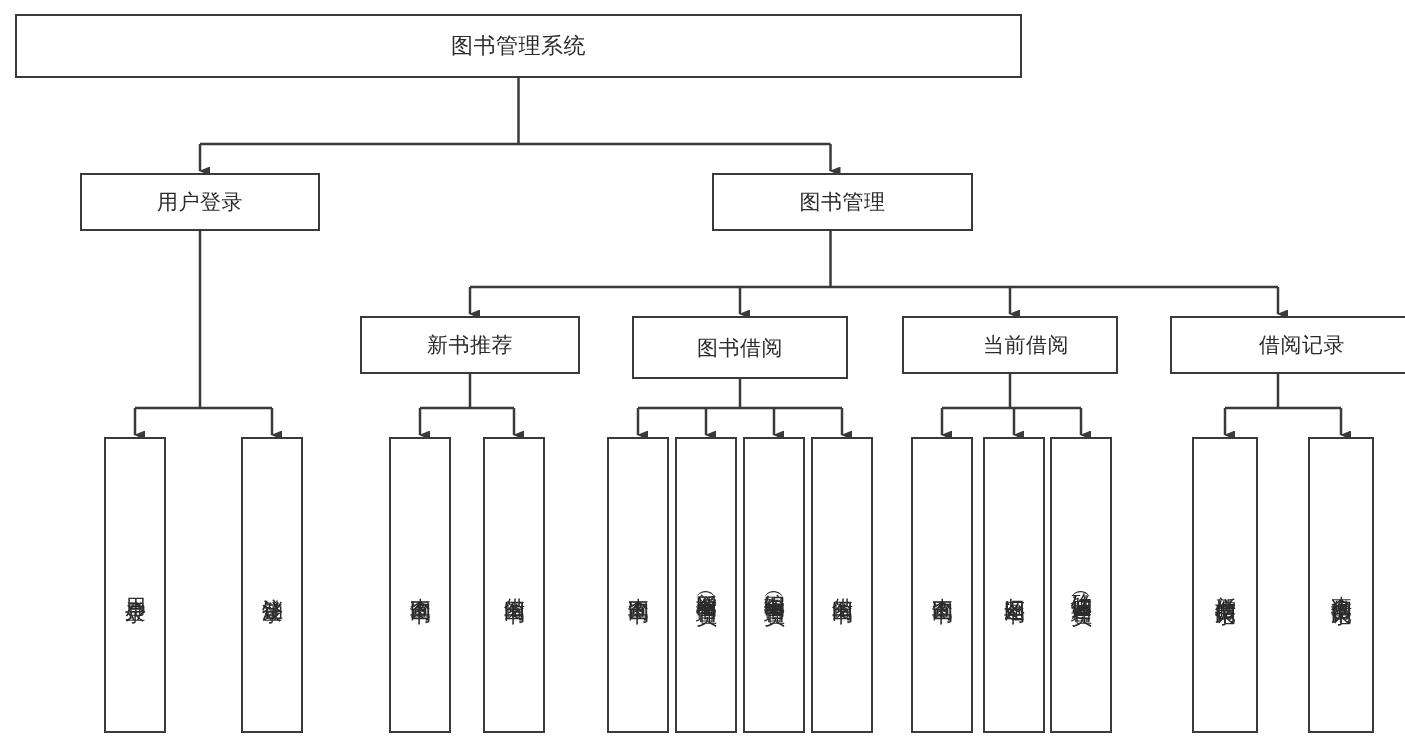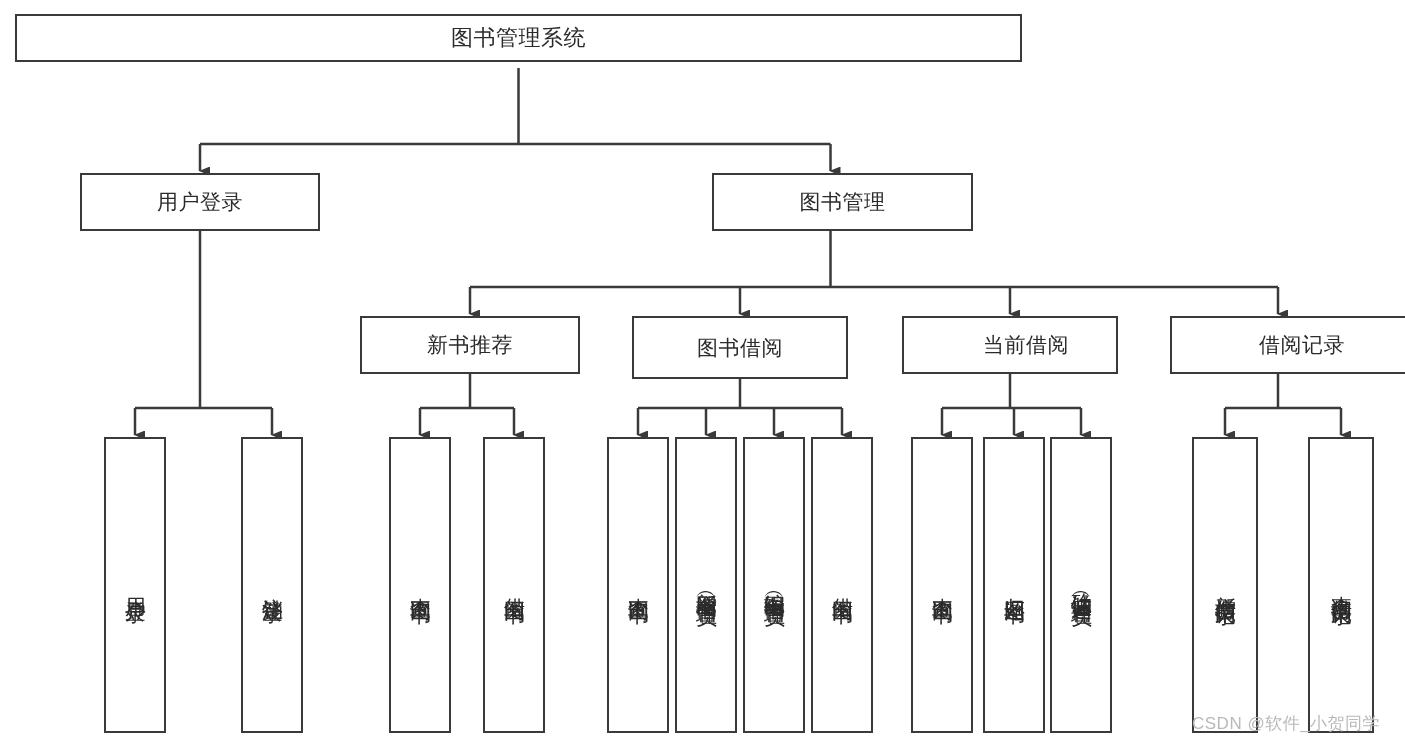--- a/index.html
+++ b/index.html
@@ -103,21 +103,21 @@
         <path d="M1014,408 L1014,435" marker-end="url(#arrowhead)"></path>
         <path d="M1081,408 L1081,435" marker-end="url(#arrowhead)"></path>
         <path d="M1278,374 L1278,408"></path>
         <path d="M1225,408 L1341,408"></path>
         <path d="M1225,408 L1225,435" marker-end="url(#arrowhead)"></path>
         <path d="M1341,408 L1341,435" marker-end="url(#arrowhead)"></path>
       </g>
   </svg>
 
   <div id="nodes-layer">
-      <div class="node-box node-root" style="left: 15px; top: 14px; width: 1007px; height: 48px; text-align: right;">
+      <div class="node-box node-root" style="left: 15px; top: 14px; width: 1007px; height: 64px; text-align: right;">
         <span class="node-h">图书管理系统</span>
       </div>
       <div class="node-box" style="left: 80px; top: 173px; width: 240px; height: 58px;">
         <span class="node-h">用户登录</span>
       </div>
       <div class="node-box" style="left: 712px; top: 173px; width: 261px; height: 58px;">
         <span class="node-h">图书管理</span>
       </div>
       <div class="node-box" style="left: 360px; top: 316px; width: 220px; height: 58px;">
         <span class="node-h">新书推荐</span>
@@ -165,15 +165,14 @@
         <span class="node-v">确认归还（管理员）</span>
       </div>
       <div class="node-box" style="left: 1192px; top: 437px; width: 66px; height: 296px;">
         <span class="node-v">新增借阅记录</span>
       </div>
       <div class="node-box" style="left: 1308px; top: 437px; width: 66px; height: 296px;">
         <span class="node-v">查询借阅记录</span>
       </div>
     </div>
 
-  <div class="watermark">CSDN @软件_小贺同学</div>
 
 </div>
 
 </body></html>

